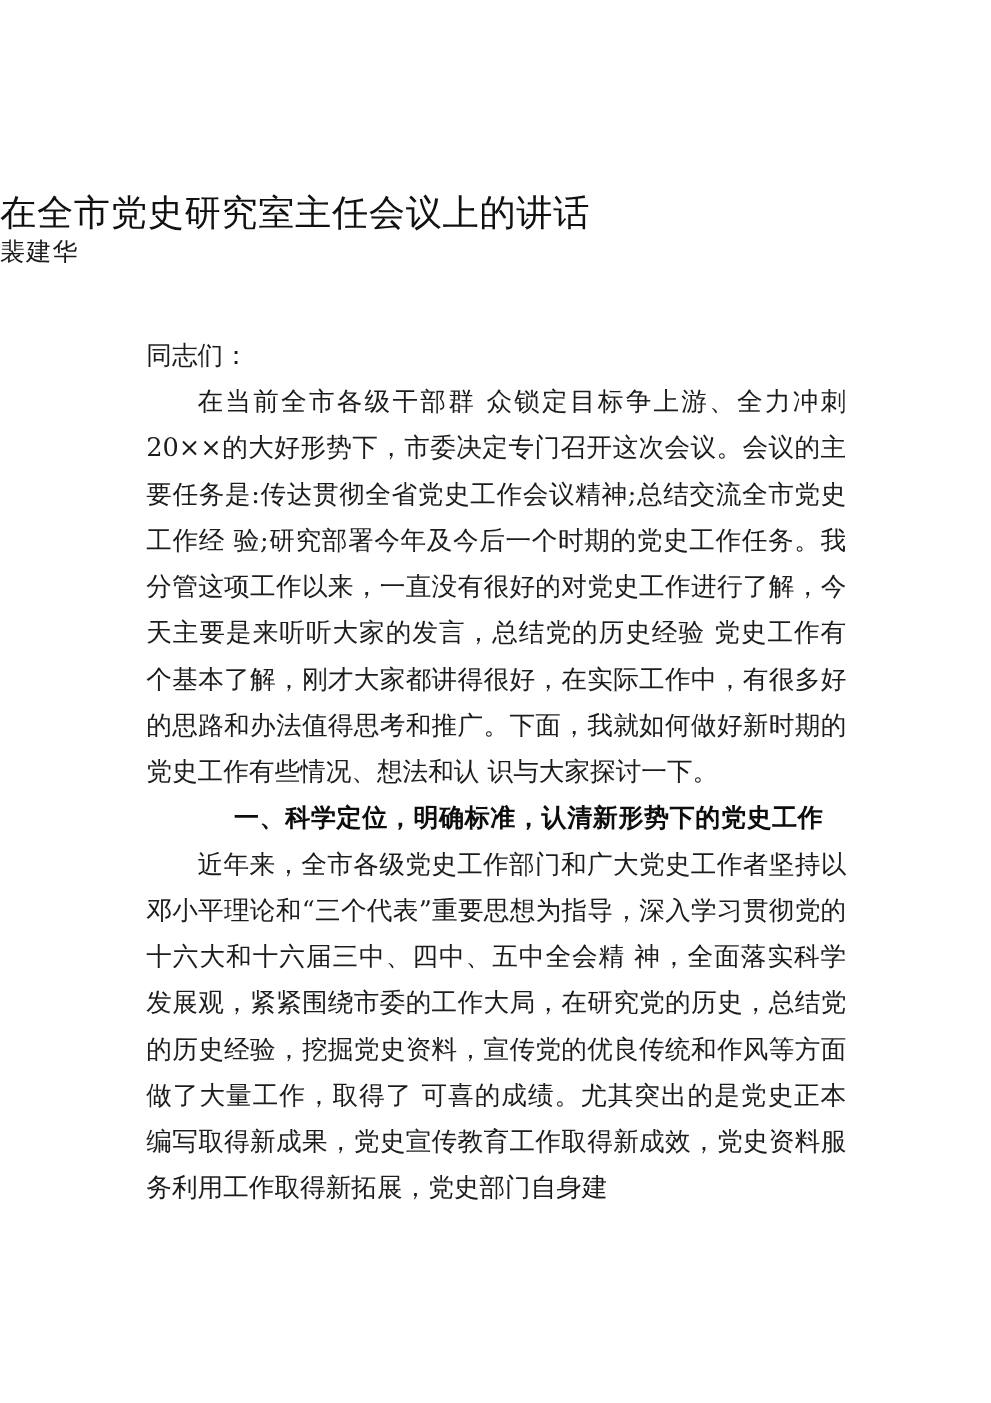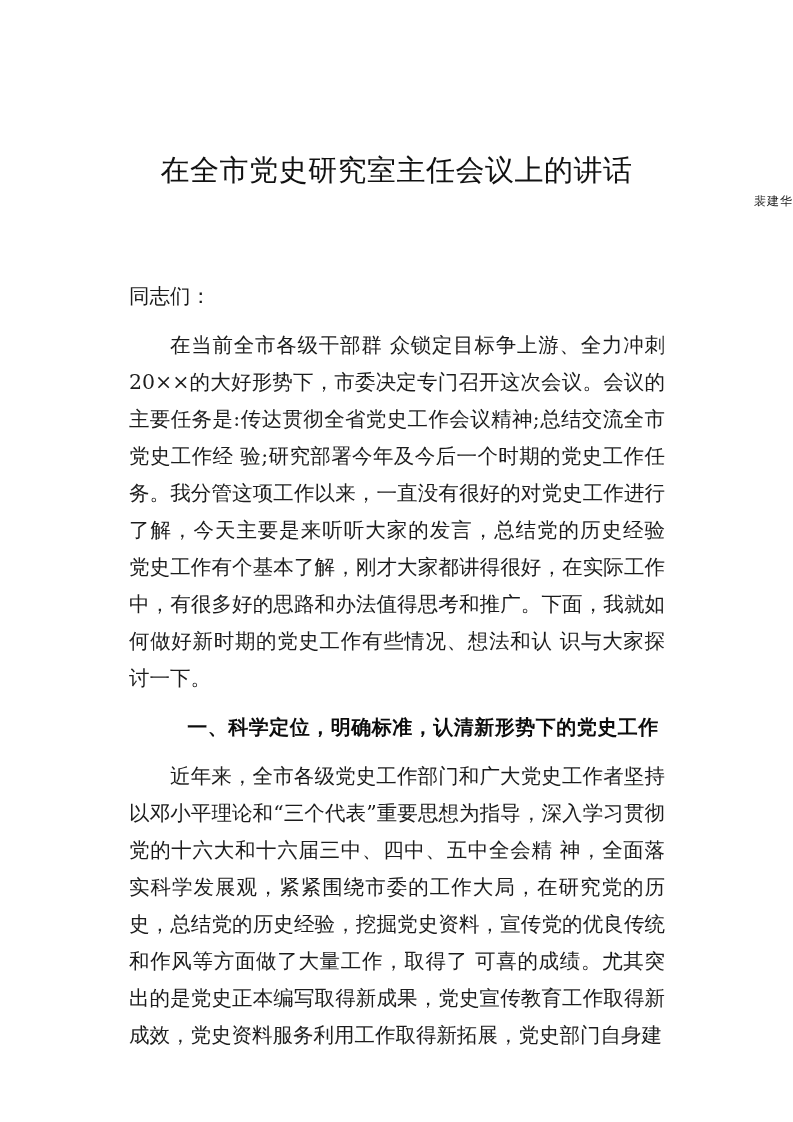--- a/index.html
+++ b/index.html
@@ -26,53 +26,52 @@
     height: 1122px;
     background: #ffffff;
   }
 
   
   .doc-title {
     position: absolute;
     left: 0;
     top: 132px;
     width: 793px;
-    text-align: center;
     font-family: "DejaVu Serif", "Liberation Serif", serif;
     font-size: 29px;
     line-height: 38px;
     letter-spacing: 0.5px;
     color: #111111;
     font-weight: 400;
   }
 
   .doc-author {
     position: absolute;
     left: 0;
     top: 189px;
     width: 793px;
-    text-align: right;
+    text-align: left;
     font-family: "DejaVu Serif", "Liberation Serif", serif;
-    font-size: 12px;
+    font-size: 20px;
     line-height: 24px;
     letter-spacing: 1px;
     color: #1a1a1a;
     font-weight: 400;
   }
 
   
   .body-block {
     position: absolute;
     left: 117px;
     top: 266px;
     width: 560px;
   }
 
   .para {
-    margin: 12px;
+    margin: 0;
     font-size: 20.5px;
     line-height: 37px;
     text-align: justify;
     text-justify: inter-character;
     color: #1c1c1c;
     letter-spacing: 0px;
     font-family: "DejaVu Serif", "Liberation Serif", serif;
     white-space: pre-wrap;
   }
 

